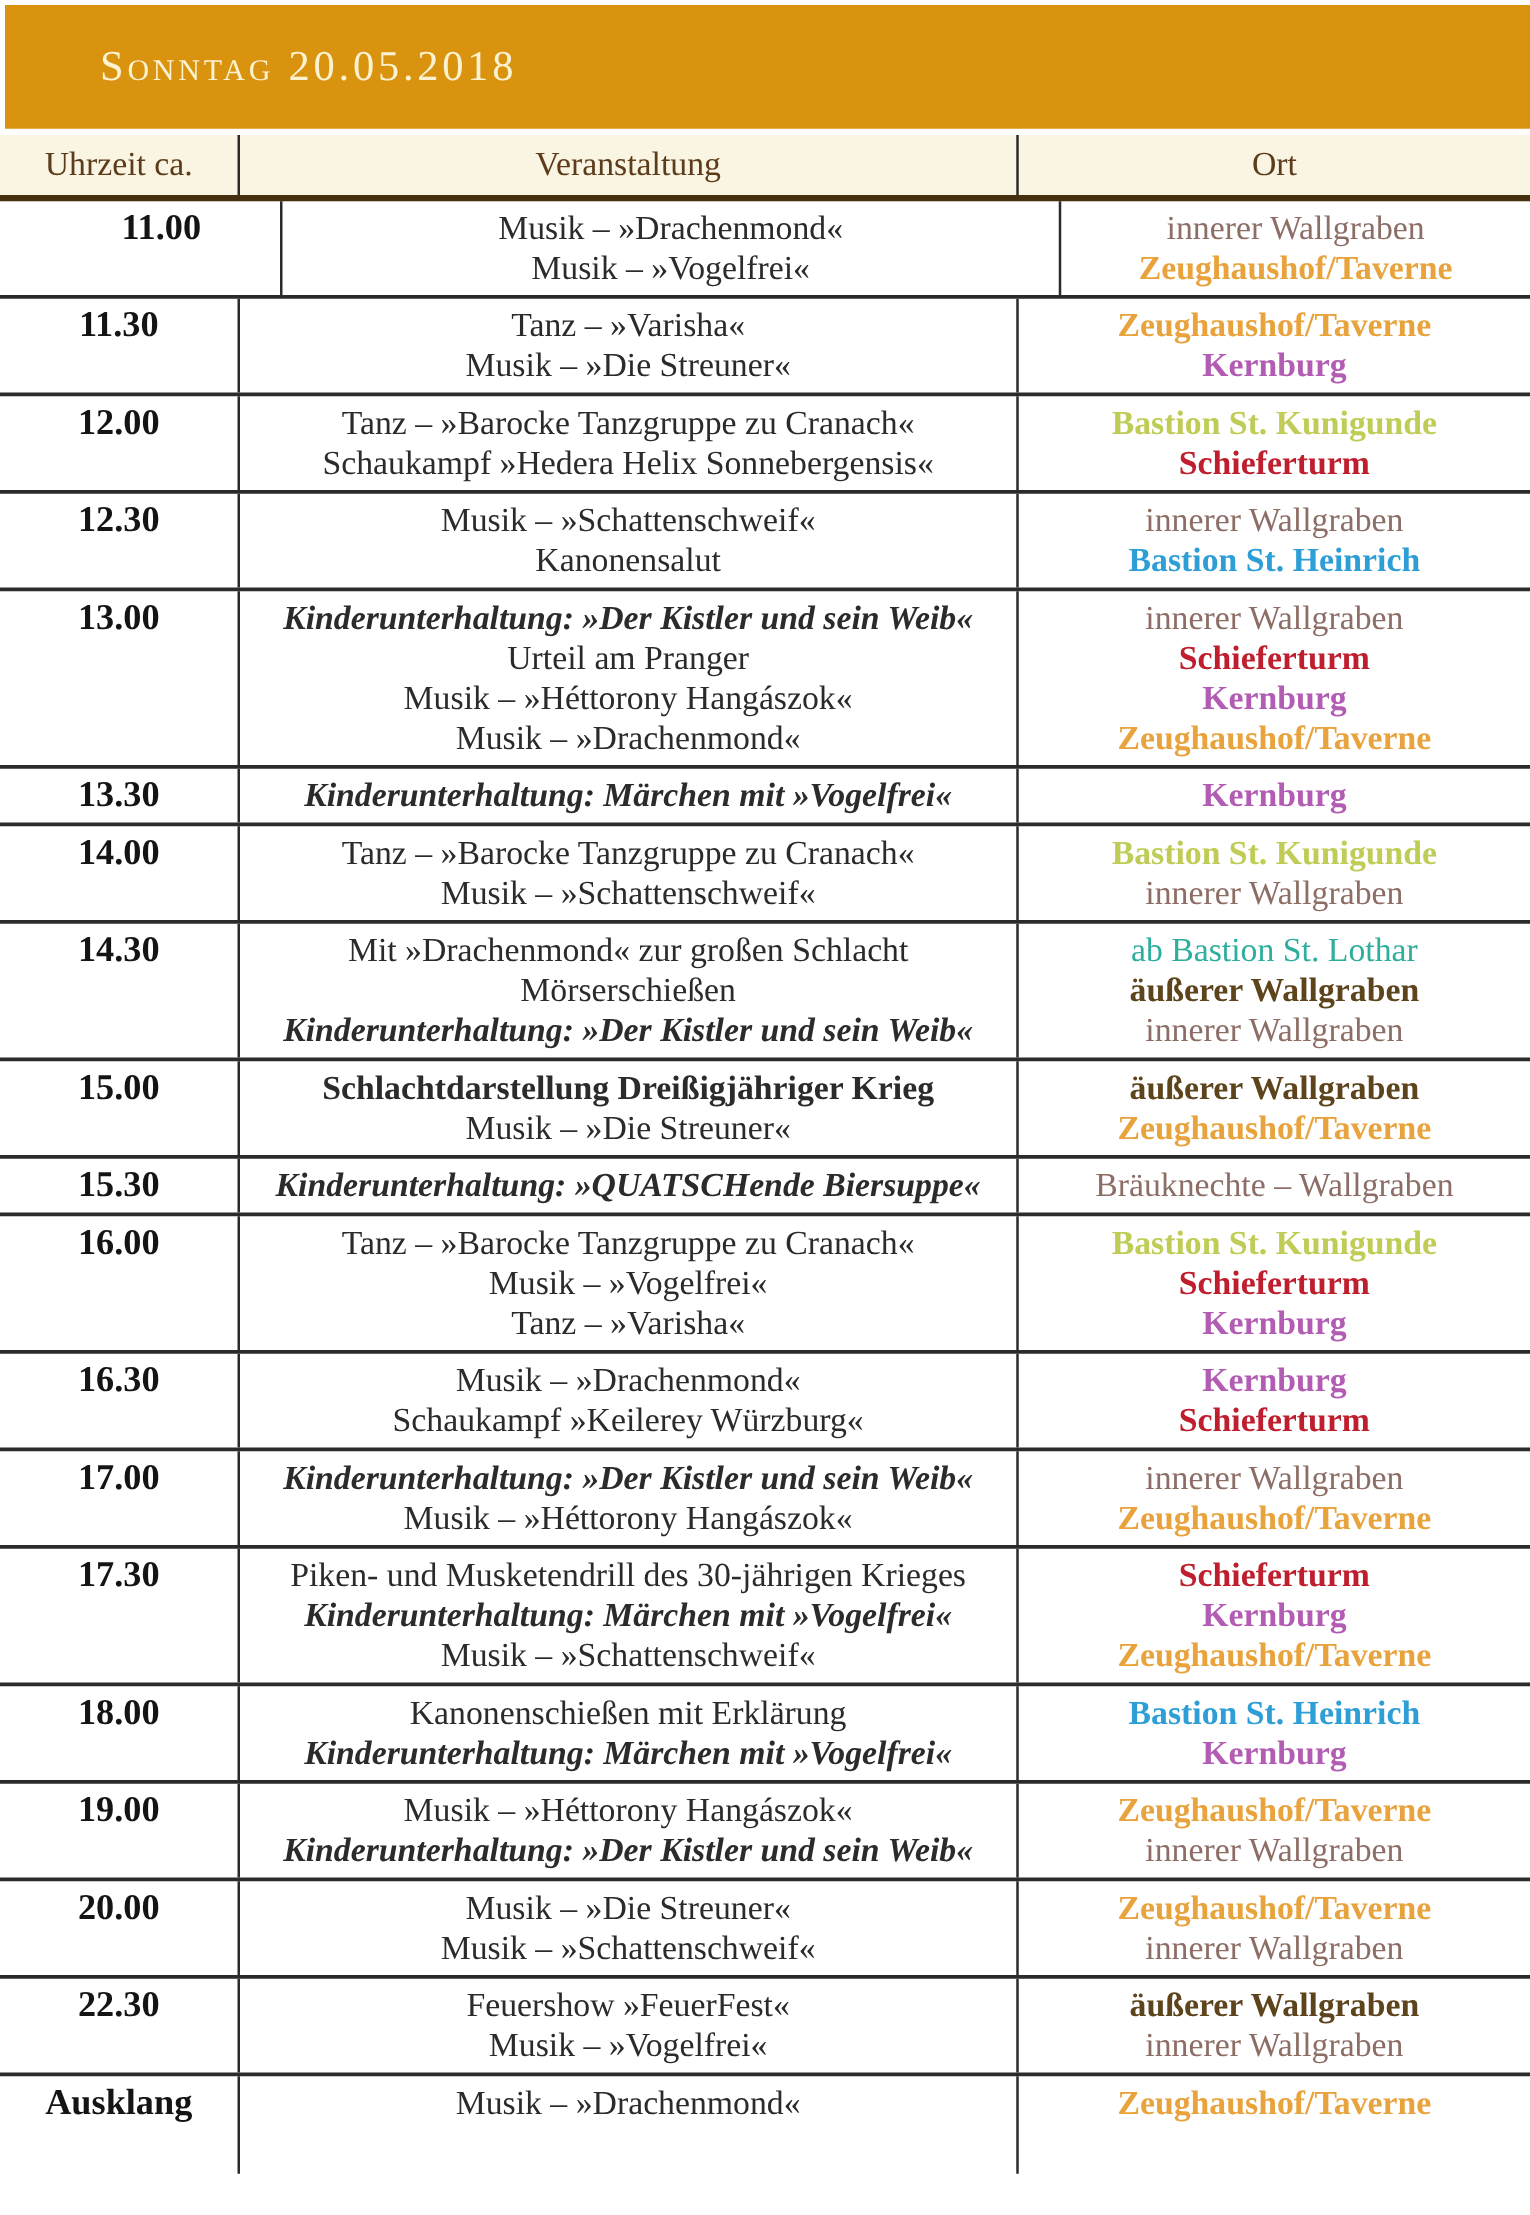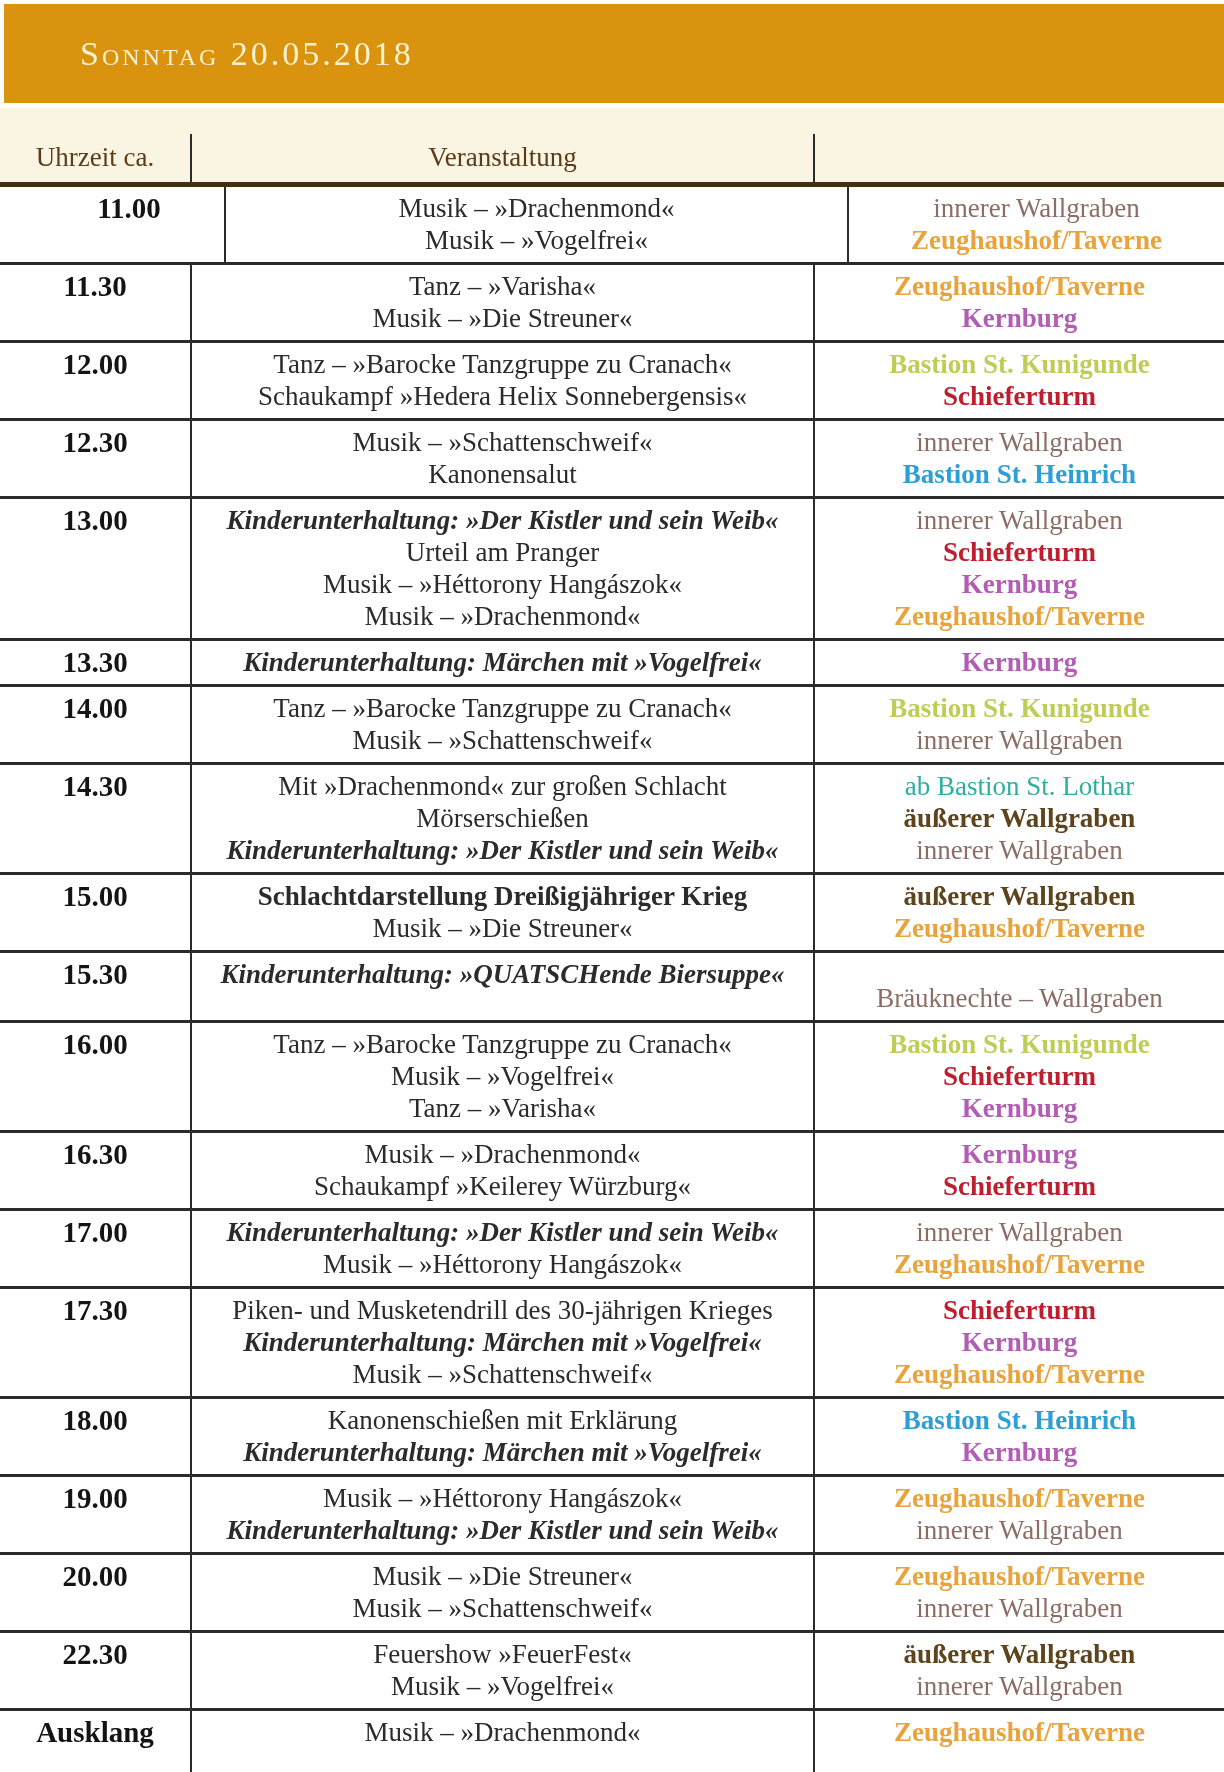--- a/index.html
+++ b/index.html
@@ -34,21 +34,20 @@
   .thead {
     display: flex;
     background: var(--head-bg, #FAF5E2);
     border-bottom: 5px solid var(--head-rule, #44300E);
   }
   .th {
     padding: 8px 0 9px;
     text-align: center;
     font-size: 27px;
     color: var(--head-text, #5C3C1A);
-    margin-top: 26px;
   }
   .col-time  { width: 192px; box-sizing: border-box; border-right: 2px solid var(--grid, #2B2B2B); }
   .col-event { width: 623px; box-sizing: border-box; border-right: 2px solid var(--grid, #2B2B2B); }
   .col-place { flex: 1; box-sizing: border-box; }
   .tr {
     display: flex;
     border-top: 3px solid var(--grid, #2B2B2B);
   }
   .tr:first-child { border-top: none; padding-left: 34px; }
   .tr:last-child .td { min-height: 78px; }
@@ -75,20 +74,21 @@
 
 <div class="page">
   <header class="banner">
     <h1>Sonntag 20.05.2018</h1>
   </header>
 
   <div class="table">
     <div class="thead">
       <div class="th col-time">Uhrzeit ca.</div>
       <div class="th col-event">Veranstaltung</div>
+      <div class="th col-place">Ort</div>
     </div>
     <div class="tbody" id="rows">
         <div class="tr">
           <div class="td col-time">
             <div class="time-text">11.00</div>
           </div>
           <div class="td col-event">
             <div class="line ev-normal">Musik – »Drachenmond«</div>
             <div class="line ev-normal">Musik – »Vogelfrei«</div>
           </div>
@@ -206,21 +206,21 @@
           </div>
         </div>
         <div class="tr">
           <div class="td col-time">
             <div class="time-text">15.30</div>
           </div>
           <div class="td col-event">
             <div class="line ev-kinder">Kinderunterhaltung: »QUATSCHende Biersuppe«</div>
           </div>
           <div class="td col-place">
-            <div class="line" style="color: rgb(141, 110, 102); font-weight: 400; margin-top: 24px;">Bräuknechte – Wallgraben</div>
+            <div class="line" style="color: rgb(141, 110, 102); font-weight: 400;">Bräuknechte – Wallgraben</div>
           </div>
         </div>
         <div class="tr">
           <div class="td col-time">
             <div class="time-text">16.00</div>
           </div>
           <div class="td col-event">
             <div class="line ev-normal">Tanz – »Barocke Tanzgruppe zu Cranach«</div>
             <div class="line ev-normal">Musik – »Vogelfrei«</div>
             <div class="line ev-normal">Tanz – »Varisha«</div>

